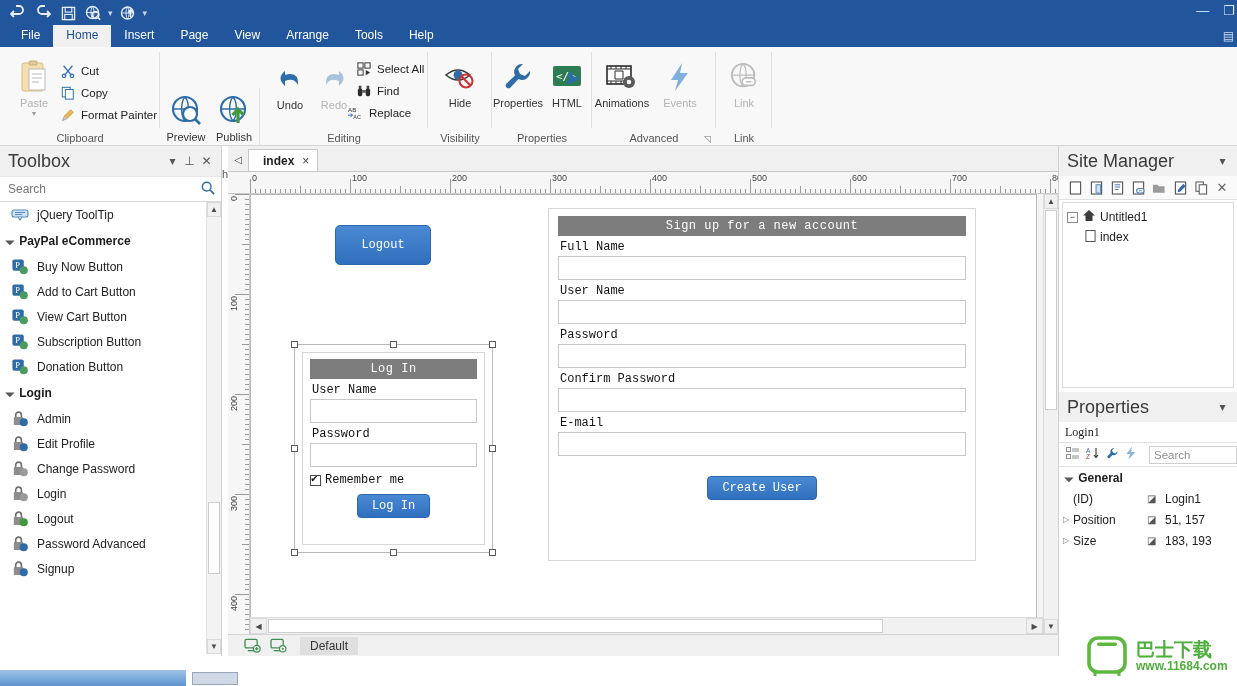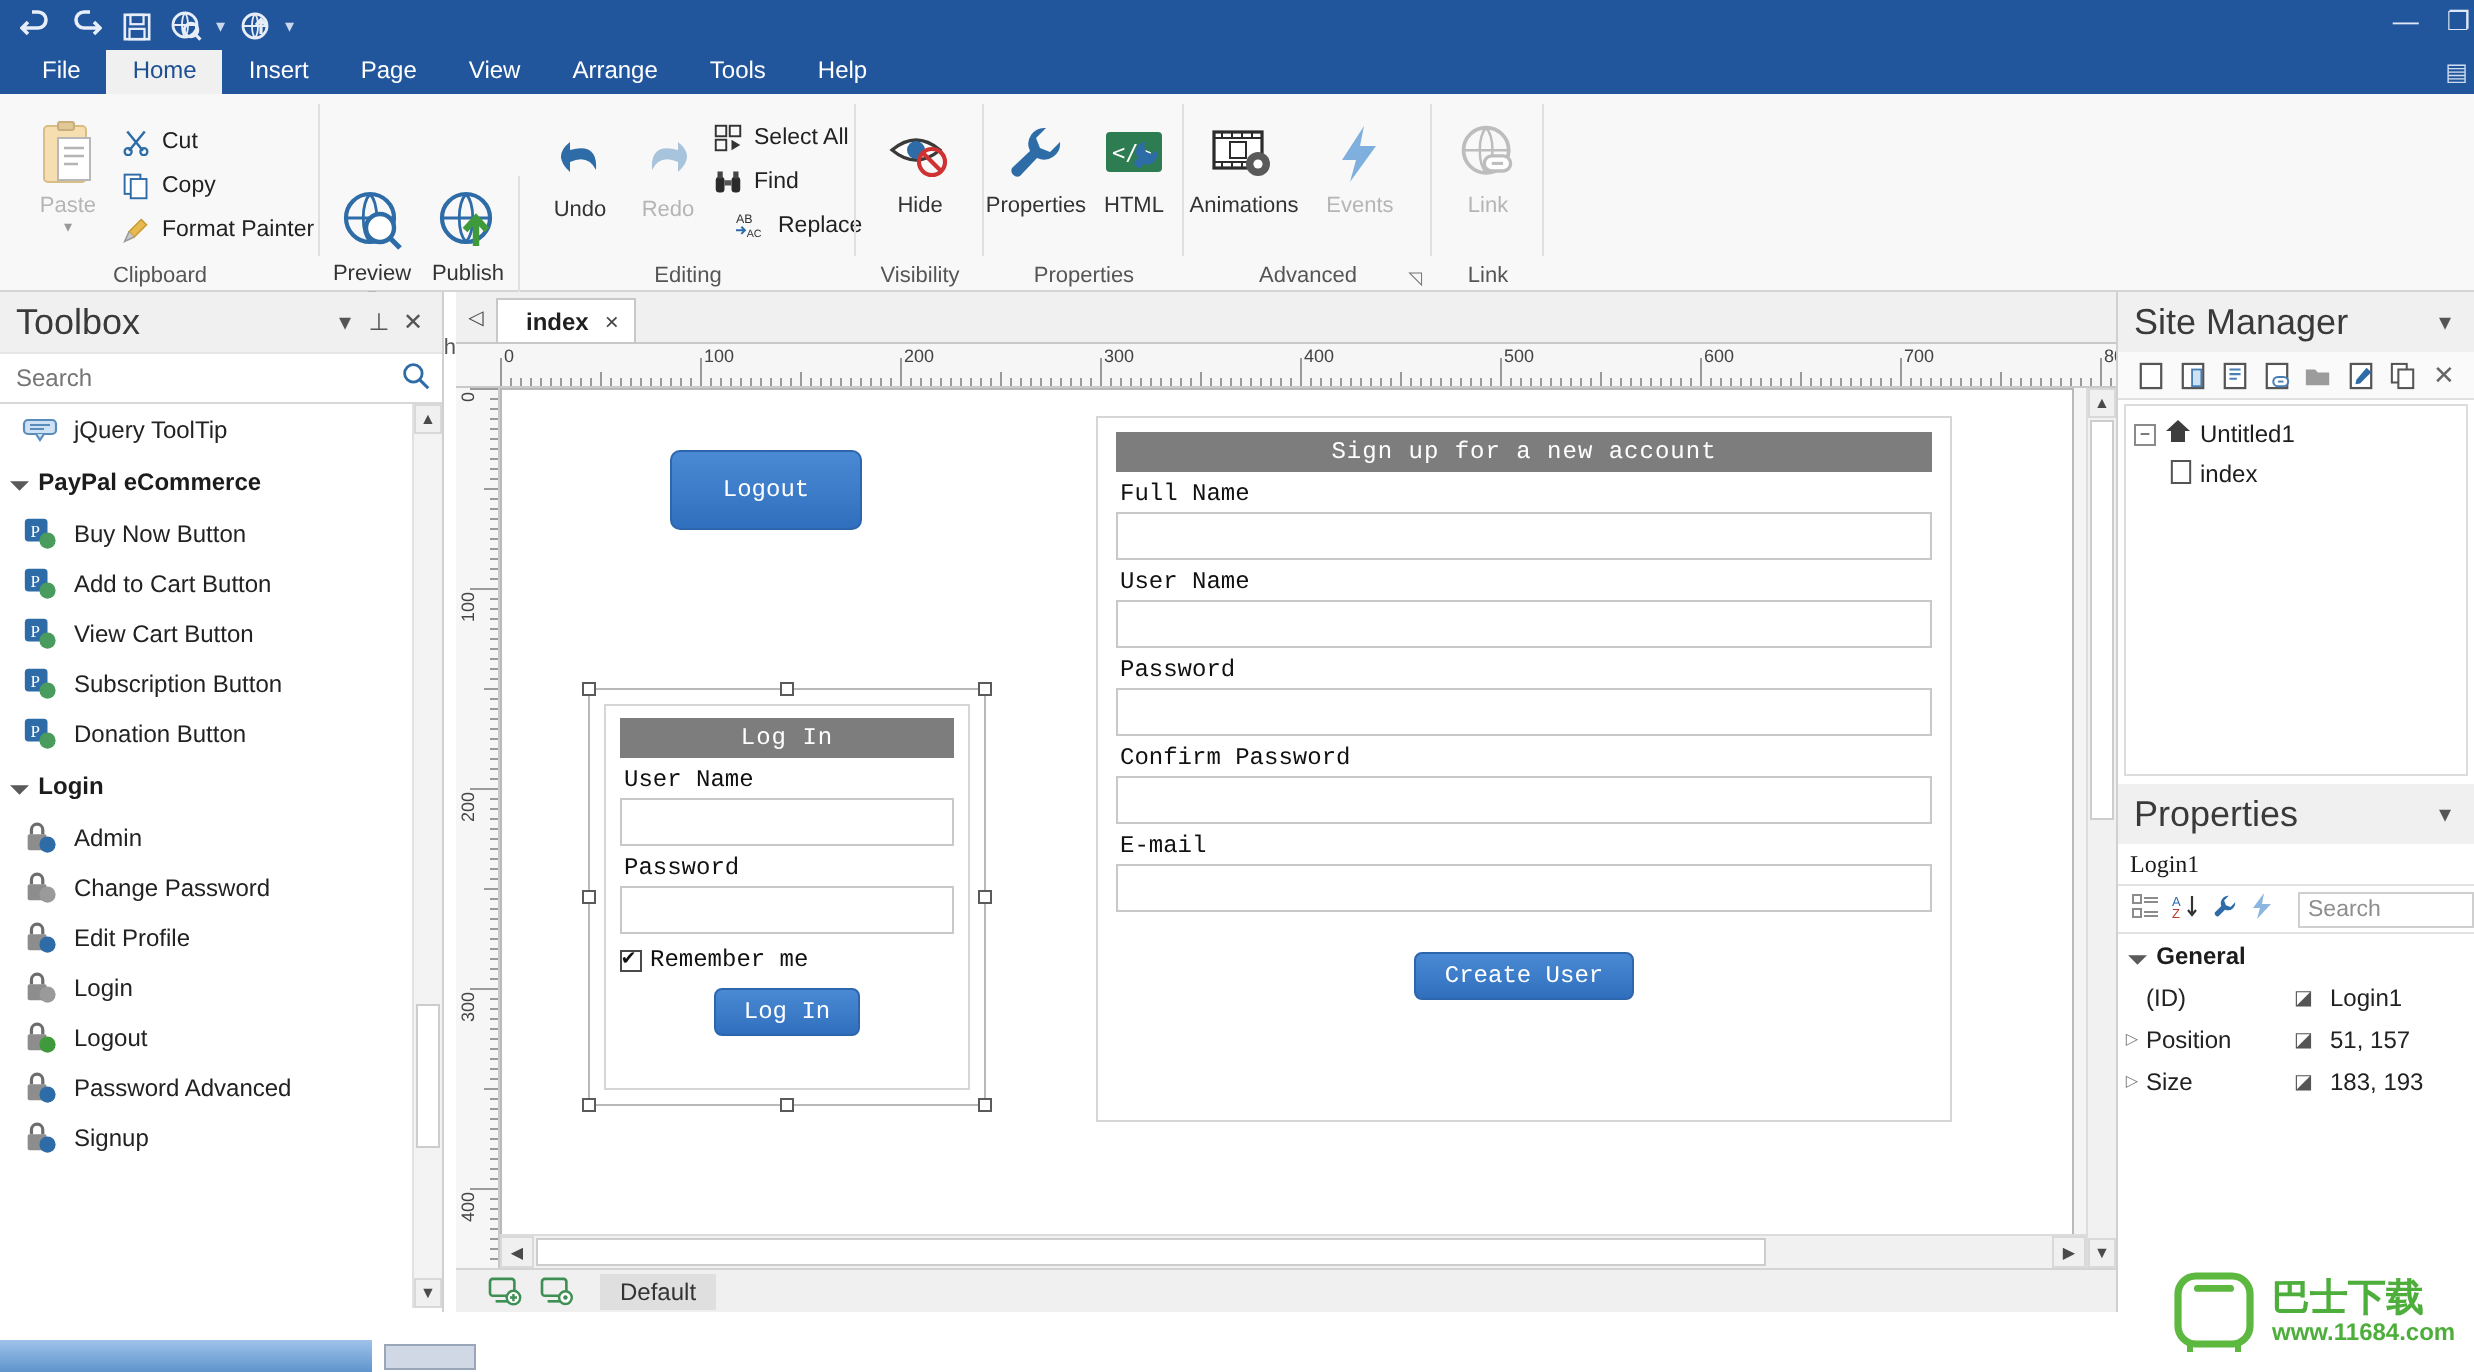--- a/index.html
+++ b/index.html
@@ -365,21 +365,21 @@
           <svg width="14" height="14" viewBox="0 0 16 16">
               <rect x="1" y="5" width="5" height="9" rx="2" fill="#2b2b2b"></rect>
               <rect x="10" y="5" width="5" height="9" rx="2" fill="#2b2b2b"></rect>
               <rect x="2" y="2" width="3" height="4" fill="#444"></rect>
               <rect x="11" y="2" width="3" height="4" fill="#444"></rect>
               <rect x="6" y="7" width="4" height="3" fill="#555"></rect>
             </svg>
         </span>
         <span>Find</span>
       </div>
-      <div class="smallbtn" style="left:108px; top:56px;">
+      <div class="smallbtn" style="left:88px; top:56px;">
         <span class="gl">
           <svg width="16" height="15" viewBox="0 0 18 16">
               <text x="0" y="7" font-size="7" fill="#333" font-family="sans-serif">AB</text>
               <path d="M0 11 L5 11 M3 9 L5 11 L3 13" stroke="#2e6ca8" stroke-width="1.1" fill="none"></path>
               <text x="6" y="15" font-size="6" fill="#333" font-family="sans-serif">AC</text>
             </svg>
         </span>
         <span>Replace</span>
       </div>
       <div class="rlabel">Editing</div>
@@ -563,34 +563,34 @@
     <circle cx="13.5" cy="13" r="4.3" fill="#2e6ca8"></circle>
   </svg>
             </span>
             <span>Admin</span>
           </div>
           <div class="tb-item">
             <span class="ic">
   <svg width="17" height="17" viewBox="0 0 18 18">
     <rect x="3" y="7.5" width="10" height="8.5" rx="1" fill="#8d8d8d"></rect>
     <path d="M5 7.5 V5.2 a3 3 0 0 1 6 0 V7.5" fill="none" stroke="#6d6d6d" stroke-width="1.7"></path>
-    <circle cx="13.5" cy="13" r="4.3" fill="#9a9a9a"></circle>
-  </svg>
-            </span>
-            <span>Change Password</span>
+    <circle cx="13.5" cy="13" r="4.3" fill="#2e6ca8"></circle>
+  </svg>
+            </span>
+            <span>Edit Profile</span>
           </div>
           <div class="tb-item">
             <span class="ic">
   <svg width="17" height="17" viewBox="0 0 18 18">
     <rect x="3" y="7.5" width="10" height="8.5" rx="1" fill="#8d8d8d"></rect>
     <path d="M5 7.5 V5.2 a3 3 0 0 1 6 0 V7.5" fill="none" stroke="#6d6d6d" stroke-width="1.7"></path>
-    <circle cx="13.5" cy="13" r="4.3" fill="#2e6ca8"></circle>
-  </svg>
-            </span>
-            <span>Edit Profile</span>
+    <circle cx="13.5" cy="13" r="4.3" fill="#9a9a9a"></circle>
+  </svg>
+            </span>
+            <span>Change Password</span>
           </div>
           <div class="tb-item">
             <span class="ic">
   <svg width="17" height="17" viewBox="0 0 18 18">
     <rect x="3" y="7.5" width="10" height="8.5" rx="1" fill="#8d8d8d"></rect>
     <path d="M5 7.5 V5.2 a3 3 0 0 1 6 0 V7.5" fill="none" stroke="#6d6d6d" stroke-width="1.7"></path>
     <circle cx="13.5" cy="13" r="4.3" fill="#9a9a9a"></circle>
   </svg>
             </span>
             <span>Login</span>

